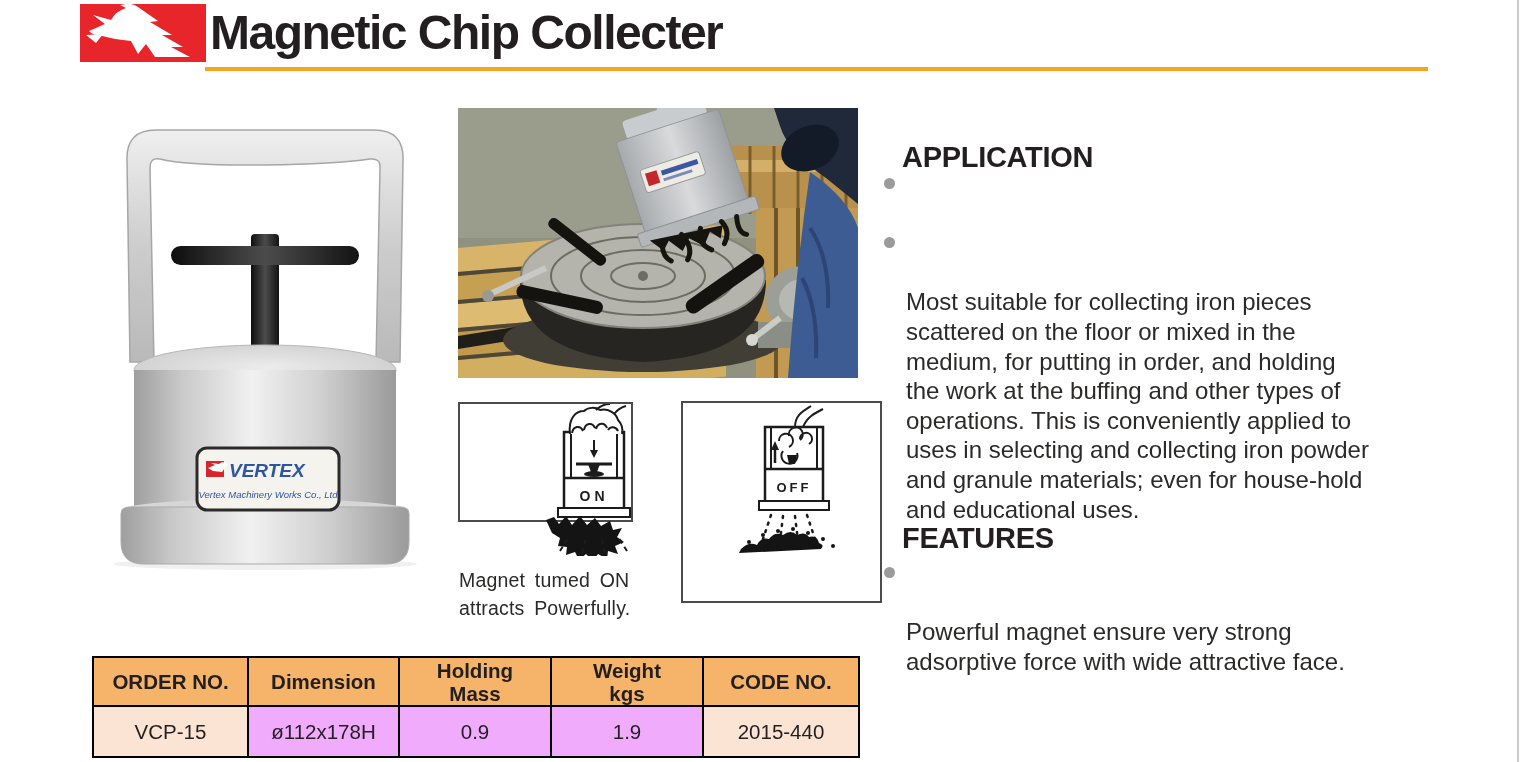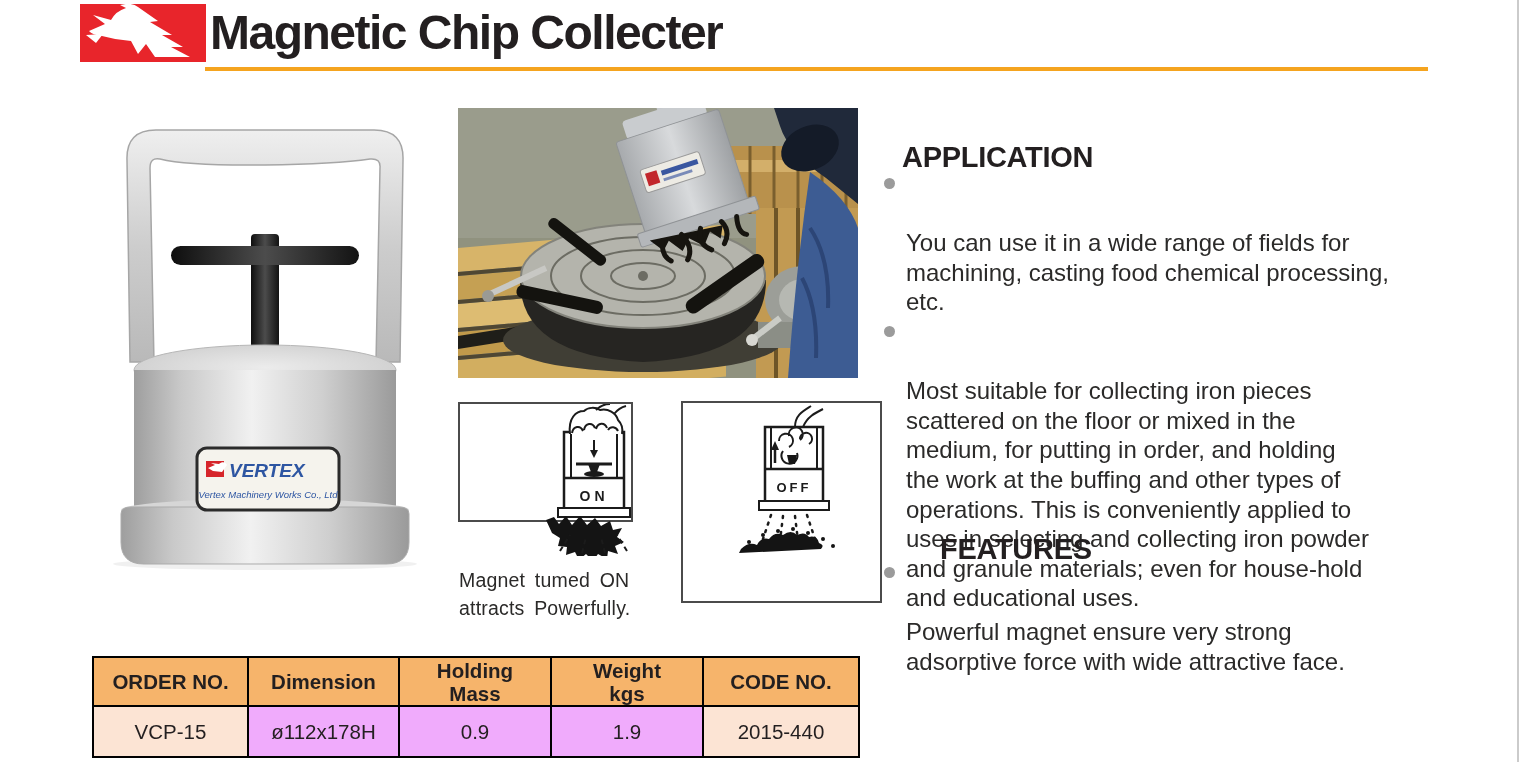--- a/index.html
+++ b/index.html
@@ -30,21 +30,21 @@
   .figure-caption {
     font-size:19.5px; line-height:27.5px; color:#2B2A29;
     white-space:pre-line; word-spacing:4px; letter-spacing:0.2px;
   }
   .caption-on  { left:459px; top:567px; width:200px; }
   .caption-off { left:681px; top:567px; width:215px; }
 
   
   .sec-heading { font-size:29px; font-weight:bold; color:#231F20; letter-spacing:-0.3px; }
   .heading-application { left:902px; top:141px; }
-  .heading-features   { left:902px; top:533px;margin-left:38px; }
+  .heading-features   { left:902px; top:522px; }
   .bullet-list { list-style:none; }
   .bullet-list-application { left:884px; top:169px; width:640px; }
   .bullet-list-features    { left:884px; top:558px; width:640px; }
   .bullet-item {
     position:relative; padding-left:22px;
     font-size:24px; line-height:29.6px; color:#2B2A29;
     white-space:pre-line;
   }
   .bullet-dot {
     position:absolute; left:0; top:9px; width:11px; height:11px;
@@ -295,23 +295,20 @@
     </svg>
   </div>
 
   <div class="abs figure-caption caption-on">Magnet tumed ON
 attracts Powerfully.</div>
 
   <h2 class="abs sec-heading heading-application">APPLICATION</h2>
   <ul class="abs bullet-list bullet-list-application">
     <li class="bullet-item">
       <span class="bullet-dot"></span>
-      <span>You can use it in a wide range of fields for
-machining, casting food chemical processing,
-etc.</span>
     </li>
     <li class="bullet-item">
       <span class="bullet-dot"></span>
       <span>Most suitable for collecting iron pieces
 scattered on the floor or mixed in  the
 medium, for putting in order, and holding
 the work at the buffing and other types of
 operations. This is conveniently applied to
 uses in selecting and collecting iron powder
 and granule materials; even for house-hold

